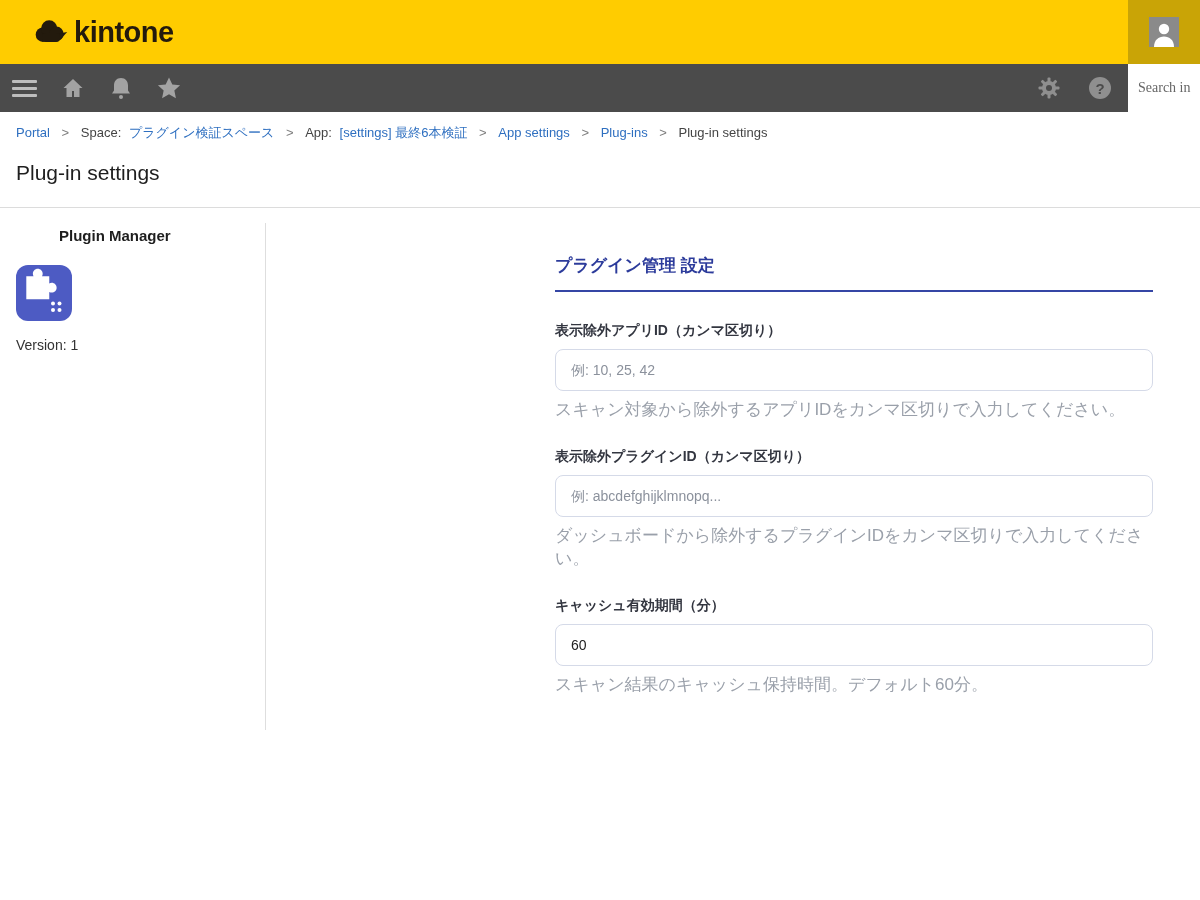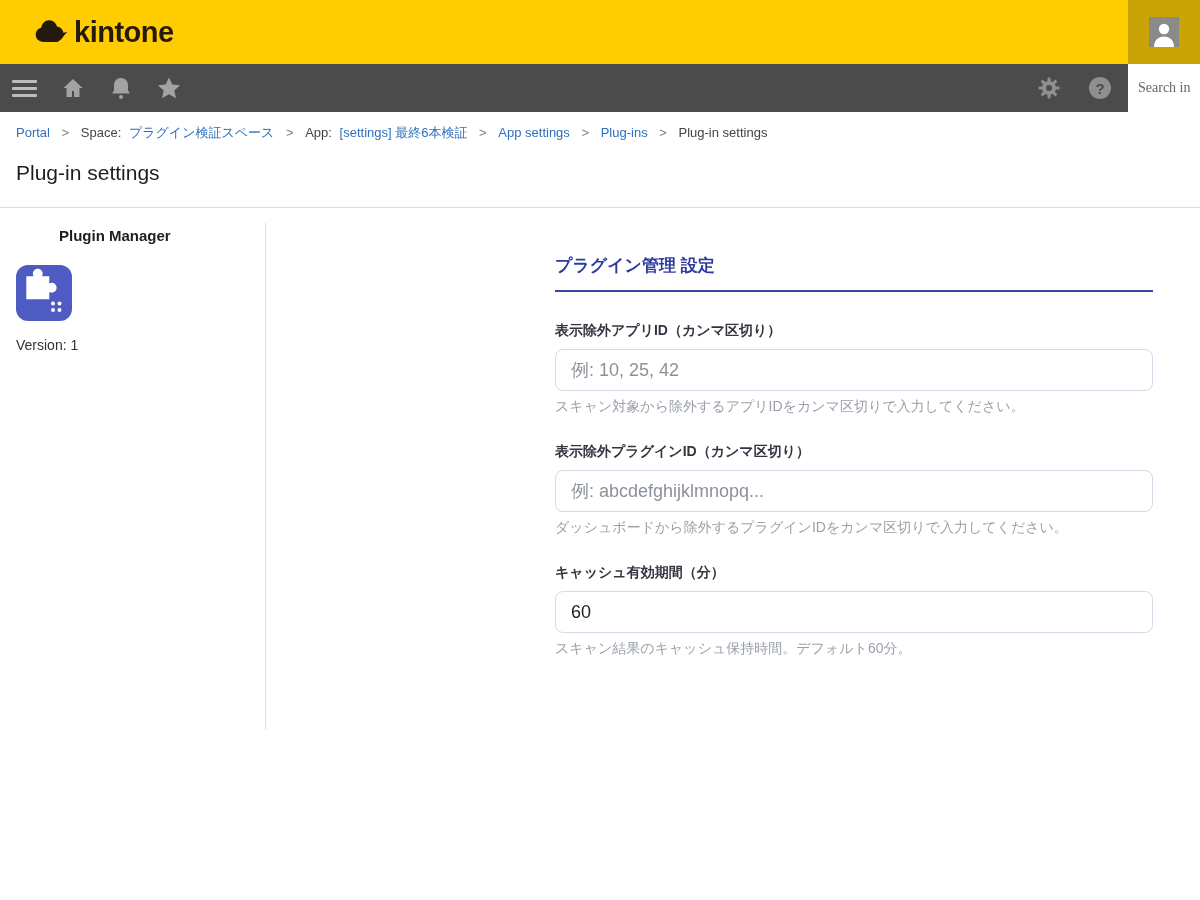--- a/index.html
+++ b/index.html
@@ -54,23 +54,23 @@
   .plugin-version { margin-top:16px; font-size:14px; color:#333; }
 
   .main { padding:46px 0 0 289px; }
   .form { width:598px; }
   .form-heading { font-size:17px; font-weight:bold; color:#2C3B9B; padding-bottom:13px;
     border-bottom:2px solid #3546A5; }
   .field { margin-top:27px; }
   .field.first { margin-top:30px; }
   .field-label { font-size:14px; font-weight:bold; color:#333640; }
   .field input { display:block; margin-top:9px; width:100%; height:42px; border:1px solid #D5DAE8;
-    border-radius:8px; padding:0 15px; font-size:18px; color:#222; font-family:inherit; outline:none; background:#fff; }
+    border-radius:8px; padding:0 15px; font-size:14px; color:#222; font-family:inherit; outline:none; background:#fff; }
   .field input::placeholder { color:#8B919C; opacity:1; }
-  .field-help { margin-top:7px; font-size:14px; color:#9AA0AA; }
+  .field-help { margin-top:7px; font-size:17px; color:#9AA0AA; }
 
   .button-row { margin-top:33px; display:flex; gap:13px; }
   .btn { height:42px; border-radius:6px; font-size:14px; font-family:inherit; cursor:pointer; }
   .btn-save { width:92px; background:#4150B7; border:none; color:#fff; font-weight:bold;
     box-shadow:0 1px 3px rgba(40,50,120,0.35); }
   .btn-cancel { width:135px; background:#fff; border:1px solid #CDD3E4; color:#4A5BB5; }
 </style>
 </head>
 <body>
 

